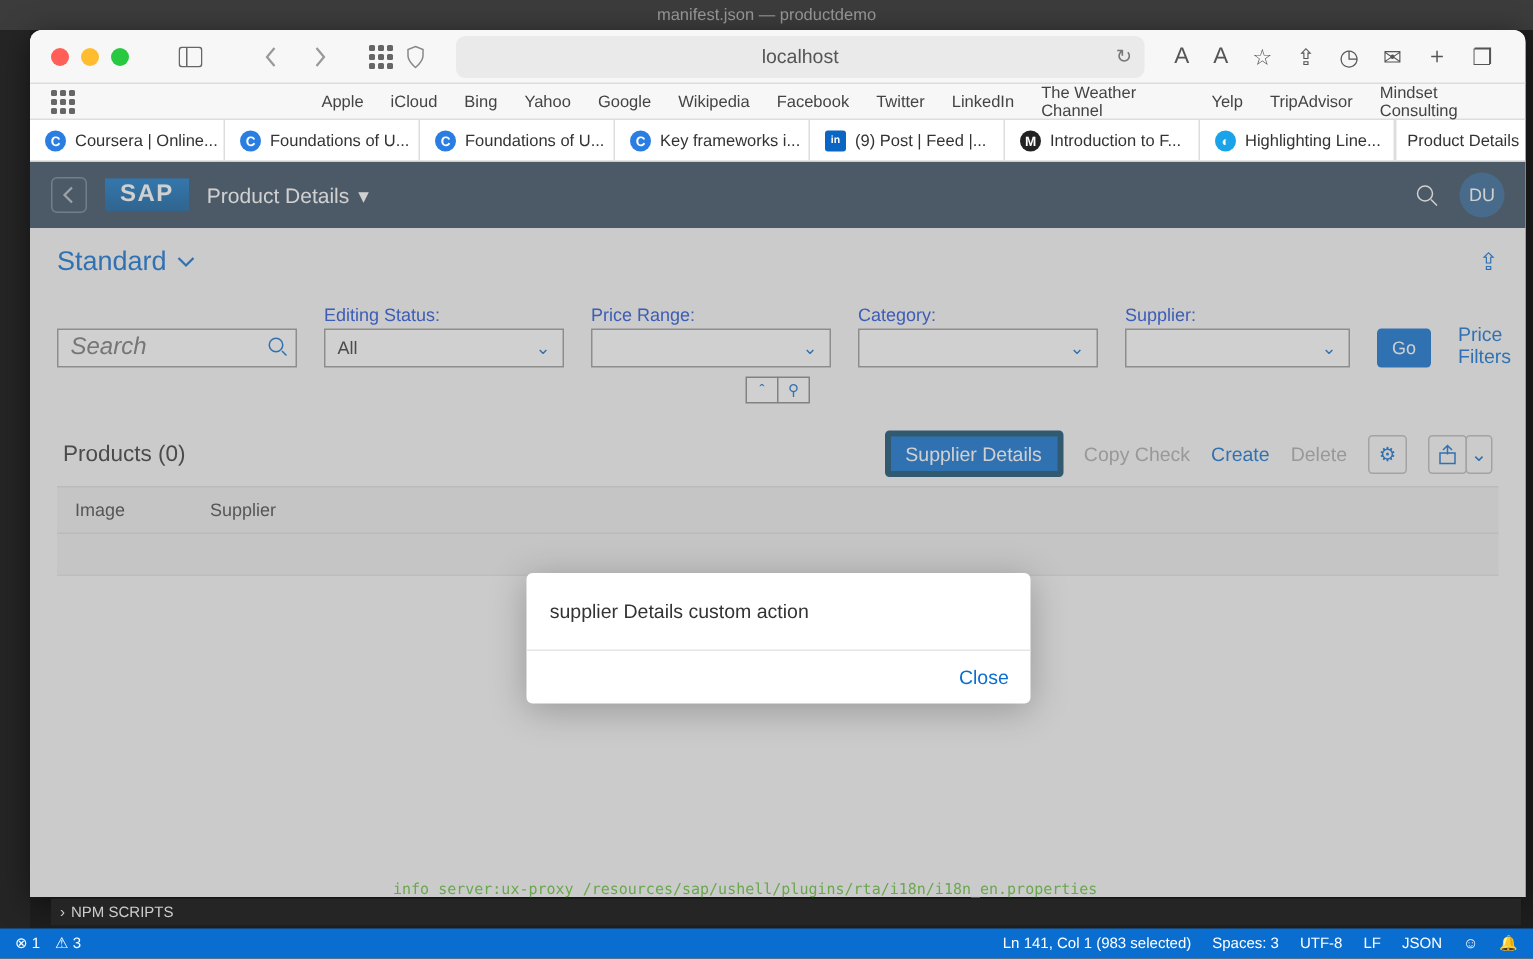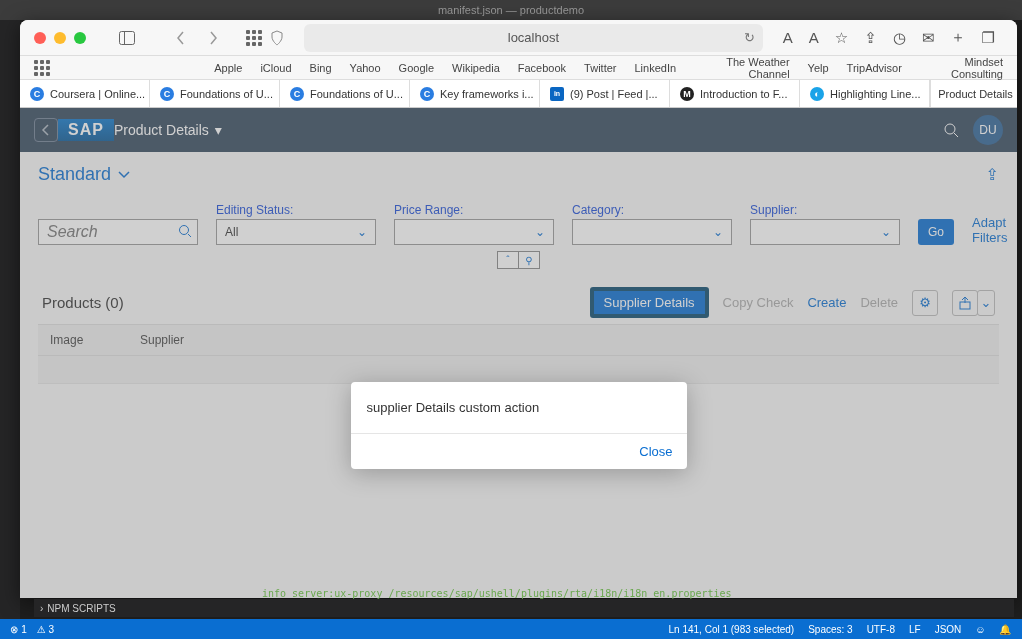--- a/index.html
+++ b/index.html
@@ -18,32 +18,32 @@
 .app-grid-icon { width: 16px; height: 16px; display: grid; grid-template-columns: repeat(3, 4px); grid-template-rows: repeat(3,4px); gap: 2px; }
 .app-grid-icon span { background: #666; border-radius: 1px; }
 .addr { flex: 1; height: 28px; background: #eaeaea; border-radius: 6px; margin: 0 12px; display: flex; align-items: center; justify-content: center; font-size: 13px; color: #555; position: relative; }
 .addr .reload { position: absolute; right: 8px; color: #777; }
 .right-chrome { display: flex; gap: 16px; align-items: center; color: #555; padding-right: 8px; }
 .right-chrome .glyph { font-size: 15px; }
 .aA-small { font-size: 12px; }
 .aA-big { font-size: 17px; }
 
 
-.bookmarks { height: 24px; background: #f7f7f7; display: flex; align-items: center; gap: 18px; padding: 0 14px 0 34px; font-size: 11px; color: #444; border-bottom: 1px solid #ddd; position:relative;text-align:right; }
+.bookmarks { height: 24px; background: #f7f7f7; display: flex; align-items: center; gap: 18px; padding: 0 14px 0 34px; font-size: 11px; color: #444; border-bottom: 1px solid #ddd; position:relative; }
 .bookmarks .grid-start { position:absolute; left:14px; }
 
 
 .tabstrip { height: 28px; background: #fff; display: flex; font-size: 11px; border-bottom: 1px solid #ccc; }
 .tab { flex: 0 0 130px; display: flex; align-items: center; gap: 6px; padding: 0 10px; border-right: 1px solid #ddd; color: #333; white-space: nowrap; overflow: hidden; }
 .tab .favicon { width: 14px; height: 14px; border-radius: 50%; background: #2a7de1; flex-shrink: 0; display:flex; align-items:center; justify-content:center; color:#fff; font-size:9px; font-weight:bold; }
 .tab.active-right { margin-left:auto; border-left:1px solid #ddd; border-right:none; justify-content:center; flex:0 0 90px; }
 
 
 .sap-app { position: absolute; top: 88px; left:0; right:0; bottom:0; background: #f7f7f7; }
-.sap-header { height: 44px; background: #354a5f; display: flex; align-items: center; padding: 0 14px; color: #fff; gap:0; }
+.sap-header { height: 44px; background: #354a5f; display: flex; align-items: center; padding: 0 14px; color: #fff; gap:12px; }
 .sap-back { width:24px; height:24px; border:1px solid #718196; border-radius:4px; display:flex; align-items:center; justify-content:center; }
 .sap-logo { font-weight:bold; font-size:16px; background:linear-gradient(#1077c9,#0a5a99); padding:2px 10px; color:#fff; letter-spacing:1px; }
 .sap-title { font-size:14px; display:flex; align-items:center; gap:6px; }
 .sap-right { margin-left:auto; display:flex; gap:14px; align-items:center; }
 .sap-avatar { width:30px; height:30px; border-radius:50%; background:#2f6497; display:flex; align-items:center; justify-content:center; font-size:12px; font-weight:500; }
 
 .sap-body { padding: 12px 18px; }
 .variant-row { display:flex; justify-content:space-between; align-items:center; margin-bottom:18px; }
 .variant { color:#0a6ed1; font-size:18px; display:flex; align-items:center; gap:6px; }
 .share-icon { color:#0a6ed1; font-size:16px; }
@@ -286,21 +286,21 @@
             </div>
         </div>
         <div class="filter-item">
           <label>Supplier:</label>
           <div class="combo" style="width:150px">
               <span></span>
               <span class="chev">⌄</span>
             </div>
         </div>
         <button class="go-btn">Go</button>
-        <span class="adapt">Adapt Filters</span>
+        <span class="adapt">Price Filters</span>
       </div>
       <div class="collapse-ctrl">
         <span class="mini">ˆ</span>
         <span class="mini">⚲</span>
       </div>
 
       <div class="table-toolbar">
         <span class="table-title">Products (0)</span>
         <div class="tbl-actions">
           <span class="btn-emph">Supplier Details</span>

